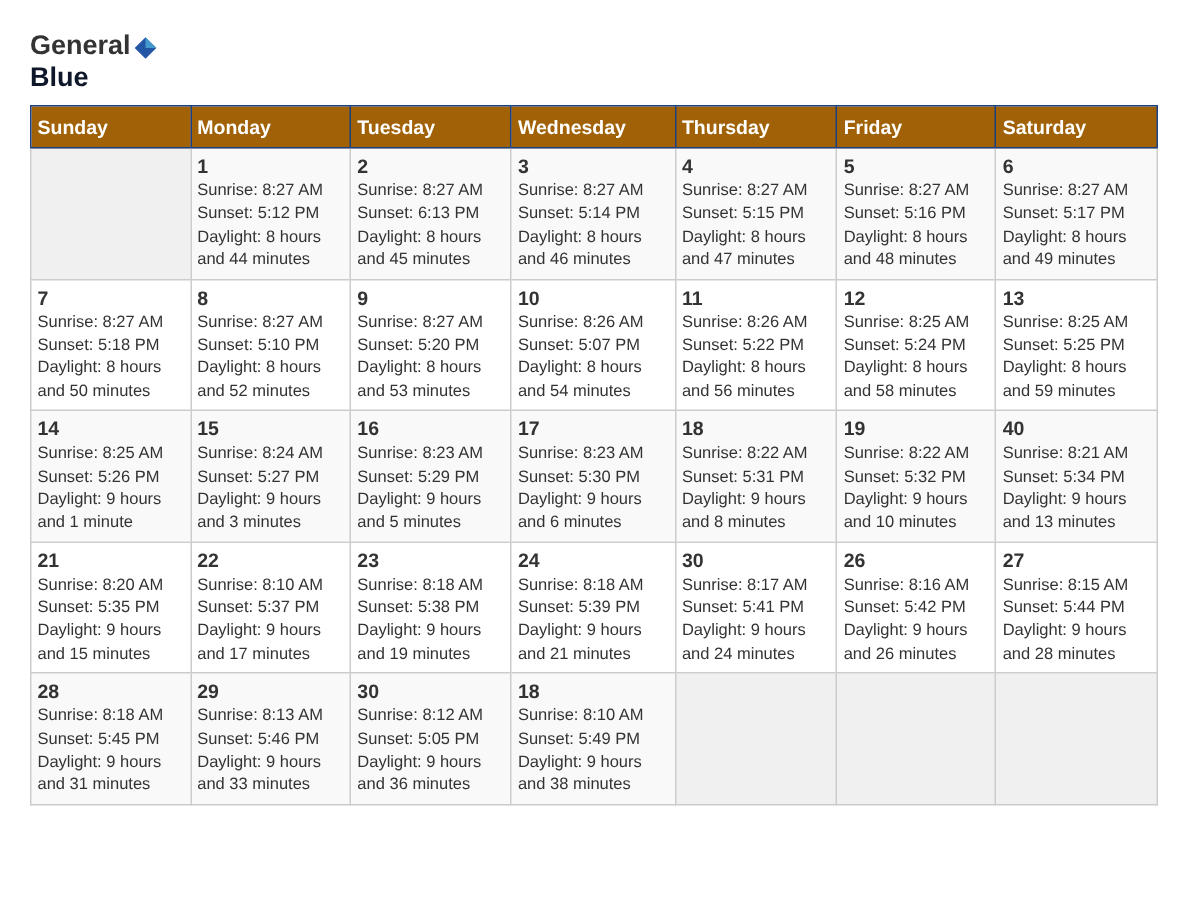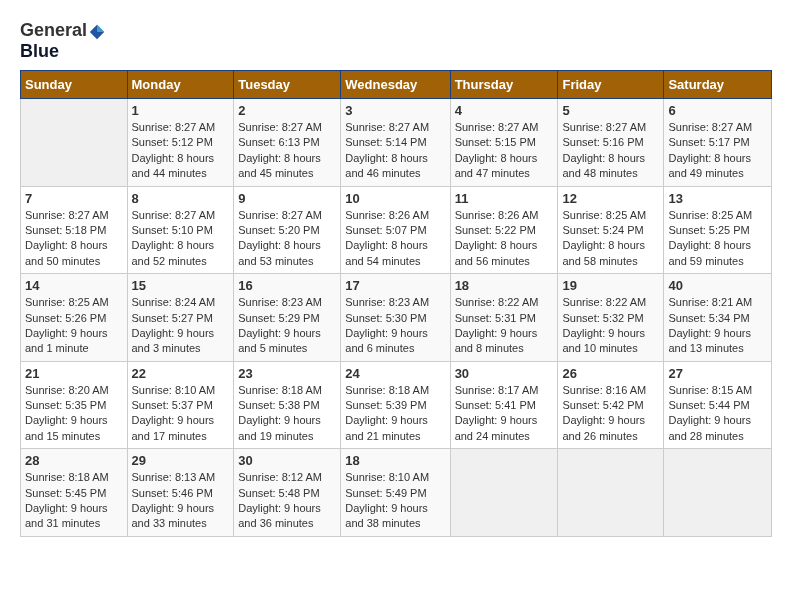--- a/index.html
+++ b/index.html
@@ -222,21 +222,21 @@
         <td>
           <div class="day-num">28</div>
           <div class="day-info"><span>Sunrise: 8:18 AM</span><br><span>Sunset: 5:45 PM</span><br><span>Daylight: 9 hours<br>and 31 minutes</span></div>
         </td>
         <td>
           <div class="day-num">29</div>
           <div class="day-info"><span>Sunrise: 8:13 AM</span><br><span>Sunset: 5:46 PM</span><br><span>Daylight: 9 hours<br>and 33 minutes</span></div>
         </td>
         <td>
           <div class="day-num">30</div>
-          <div class="day-info"><span>Sunrise: 8:12 AM</span><br><span>Sunset: 5:48 PM</span><br><span>Daylight: 9 hours<br>and 36 minutes</span></div>
+          <div class="day-info"><span>Sunrise: 8:12 AM</span><br><span>Sunset: 5:05 PM</span><br><span>Daylight: 9 hours<br>and 36 minutes</span></div>
         </td>
         <td>
           <div class="day-num">18</div>
           <div class="day-info"><span>Sunrise: 8:10 AM</span><br><span>Sunset: 5:49 PM</span><br><span>Daylight: 9 hours<br>and 38 minutes</span></div>
         </td>
         <td class="empty-cell"></td>
         <td class="empty-cell"></td>
         <td class="empty-cell"></td>
       </tr>
     </tbody>

